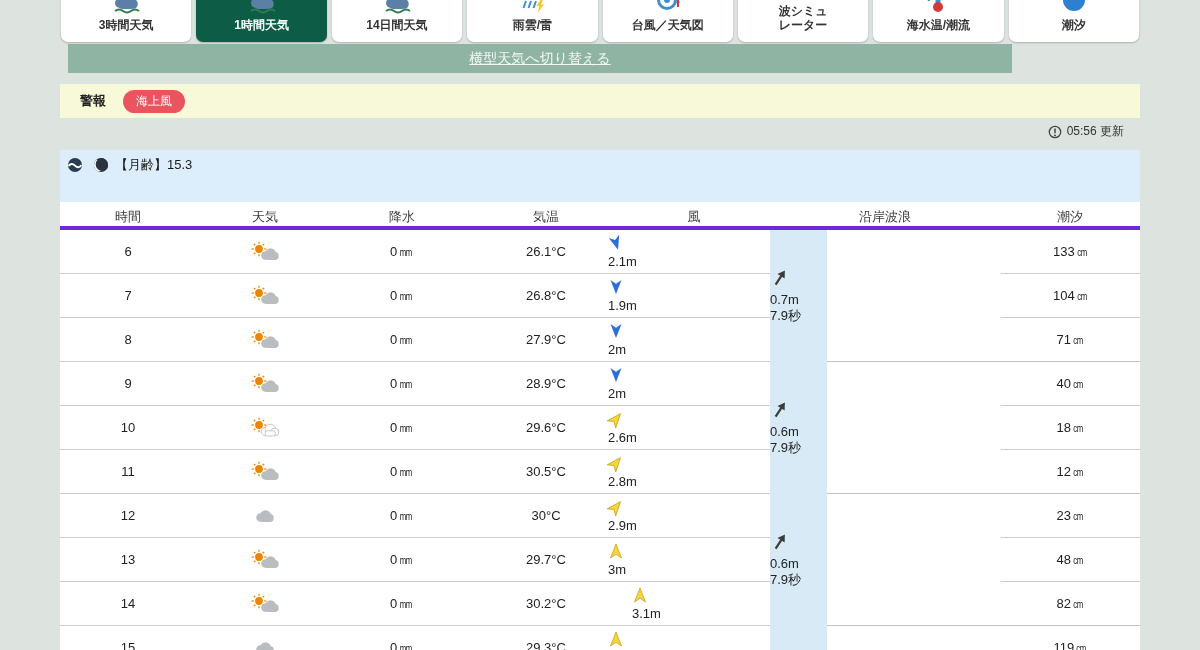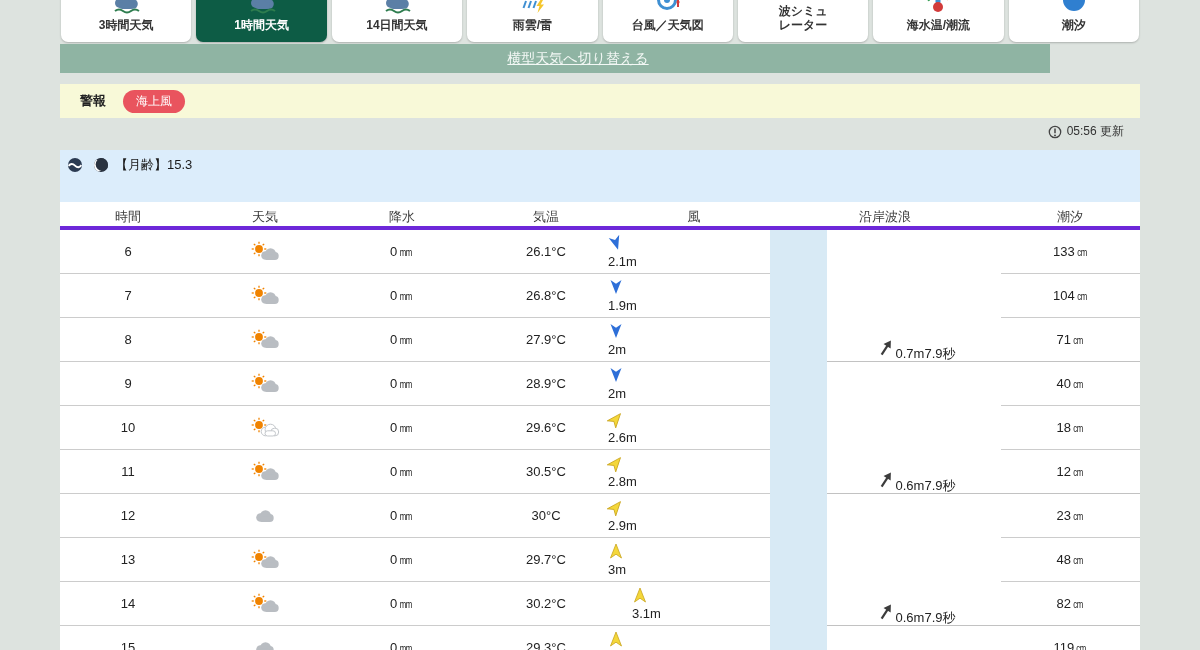--- a/index.html
+++ b/index.html
@@ -13,22 +13,22 @@
   #tabbar{position:absolute;left:61px;top:-34px;width:1078px;height:76px;display:flex;gap:5px;}
   .tab{flex:1;background:#fff;border-radius:7px;box-shadow:0 1px 2px rgba(0,0,0,.22);
        display:flex;flex-direction:column;align-items:center;justify-content:flex-end;
        padding-bottom:9px;cursor:pointer;position:relative;}
   .tab.active{background:#0d5c45;}
   .tab .ticon{height:32px;margin-bottom:3px;display:flex;align-items:flex-end;}
   .tab .tlabel{font-size:12px;font-weight:bold;color:#333;text-align:center;
        white-space:pre-line;line-height:1.22;}
   .tab.active .tlabel{color:#fff;}
   
-  #switchbar{position:absolute;left:60px;top:44px;width:944px;height:29px;background:#8fb4a3;
-      display:flex;align-items:center;justify-content:center;padding-left:46px;}
+  #switchbar{position:absolute;left:68px;top:44px;width:944px;height:29px;background:#8fb4a3;
+      display:flex;align-items:center;justify-content:center;}
   #switchbar a{color:#f3f8f5;font-size:14px;text-decoration:underline;cursor:pointer;}
   
   #alertbar{position:absolute;left:60px;top:84px;width:1080px;height:34px;background:#f8f9d8;
       display:flex;align-items:center;padding-left:20px;box-sizing:border-box;}
   #alertbar .alabel{font-size:13px;font-weight:bold;color:#222;}
   #alertbar .abadge{margin-left:17px;background:#e9545e;color:#fff;font-size:12px;
       padding:3px 13px;border-radius:12px;cursor:pointer;}
   
   #update{position:absolute;top:123px;right:76px;display:flex;align-items:center;gap:5px;
       font-size:12px;color:#333;}
@@ -42,22 +42,22 @@
   .thead{position:absolute;left:0;top:0;width:1080px;height:28px;border-bottom:4px solid #6d28d9;box-sizing:border-box;}
   .thead span{position:absolute;top:6px;width:120px;text-align:center;font-size:13px;color:#3c3c3c;}
   .hline{position:absolute;height:1px;background:#ccc;}
   .gline{position:absolute;height:1px;background:#c2c2c2;}
   .cell{position:absolute;font-size:13px;color:#222;text-align:center;}
   .vcell{height:44px;line-height:44px;}
   .icell{display:flex;align-items:center;justify-content:center;height:44px;}
   .u{font-size:10px;display:inline-block;transform:scaleX(.78);letter-spacing:-.5px;margin-left:1px;}
   .windwrap{position:absolute;width:60px;text-align:left;}
   .windwrap .wspd{font-size:13px;color:#222;display:block;margin-top:-1px;}
-  .wavegroup{position:absolute;left:710px;width:291px;display:flex;flex-direction:row;
-      align-items:flex-end;justify-content:center;font-size:13px;color:#222;line-height:1.25;}
+  .wavegroup{position:absolute;left:710px;width:291px;display:flex;flex-direction:column;
+      align-items:flex-start;justify-content:center;font-size:13px;color:#222;line-height:1.25;}
   #waveband{position:absolute;left:710px;top:28px;width:57px;height:420px;background:#d8eaf5;}
 </style>
 </head>
 <body>
 
 <div id="tabbar">
     <div class="tab">
       <span class="ticon">
         <svg width="30" height="30" viewBox="0 0 30 30">
           <g stroke="#f08300" stroke-width="1.3">

